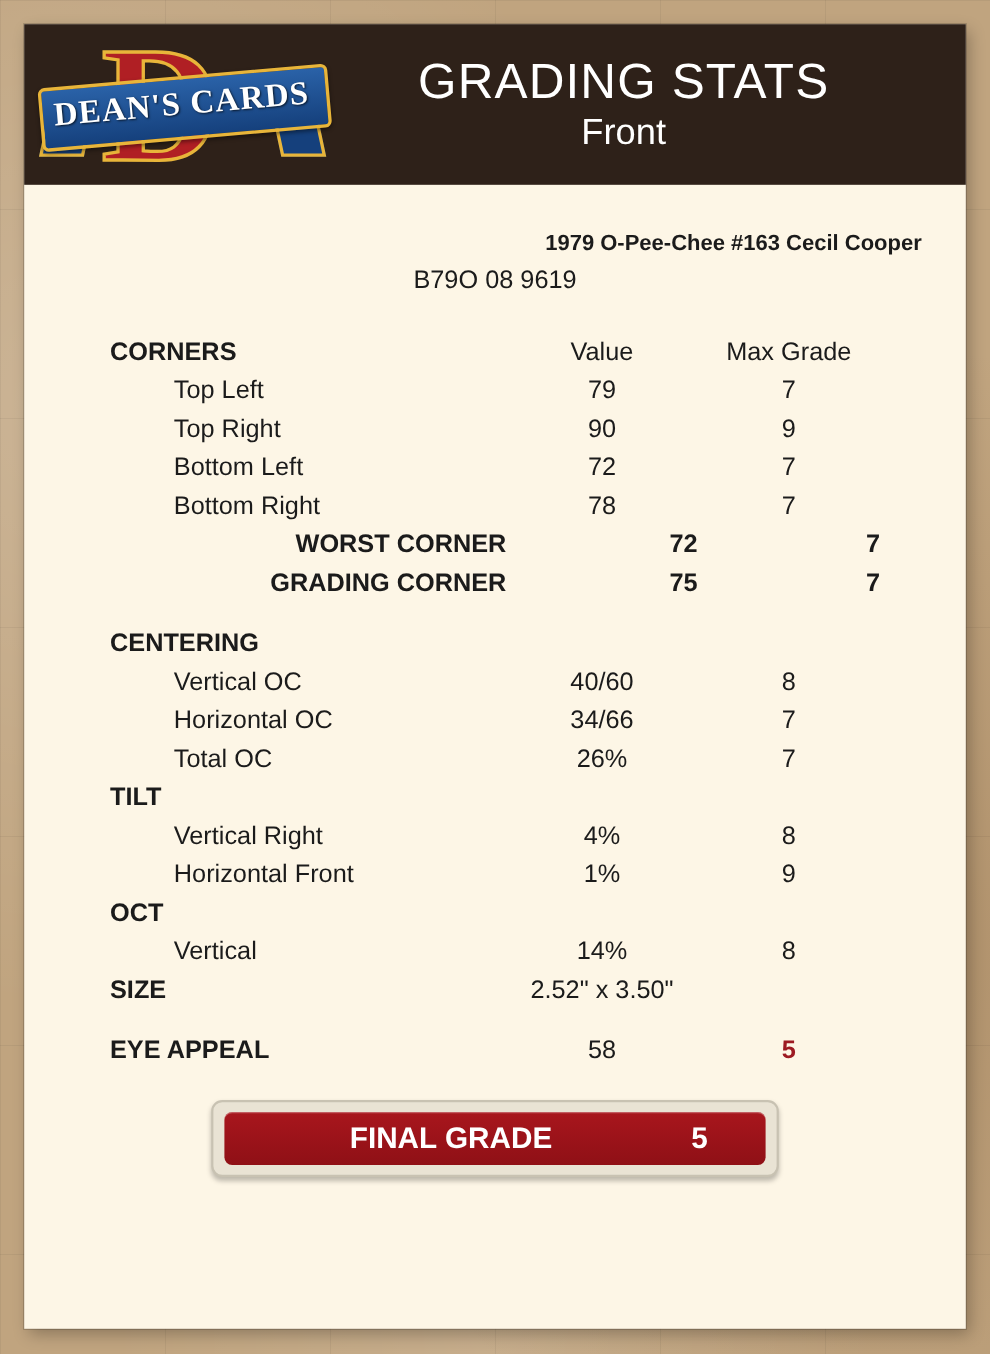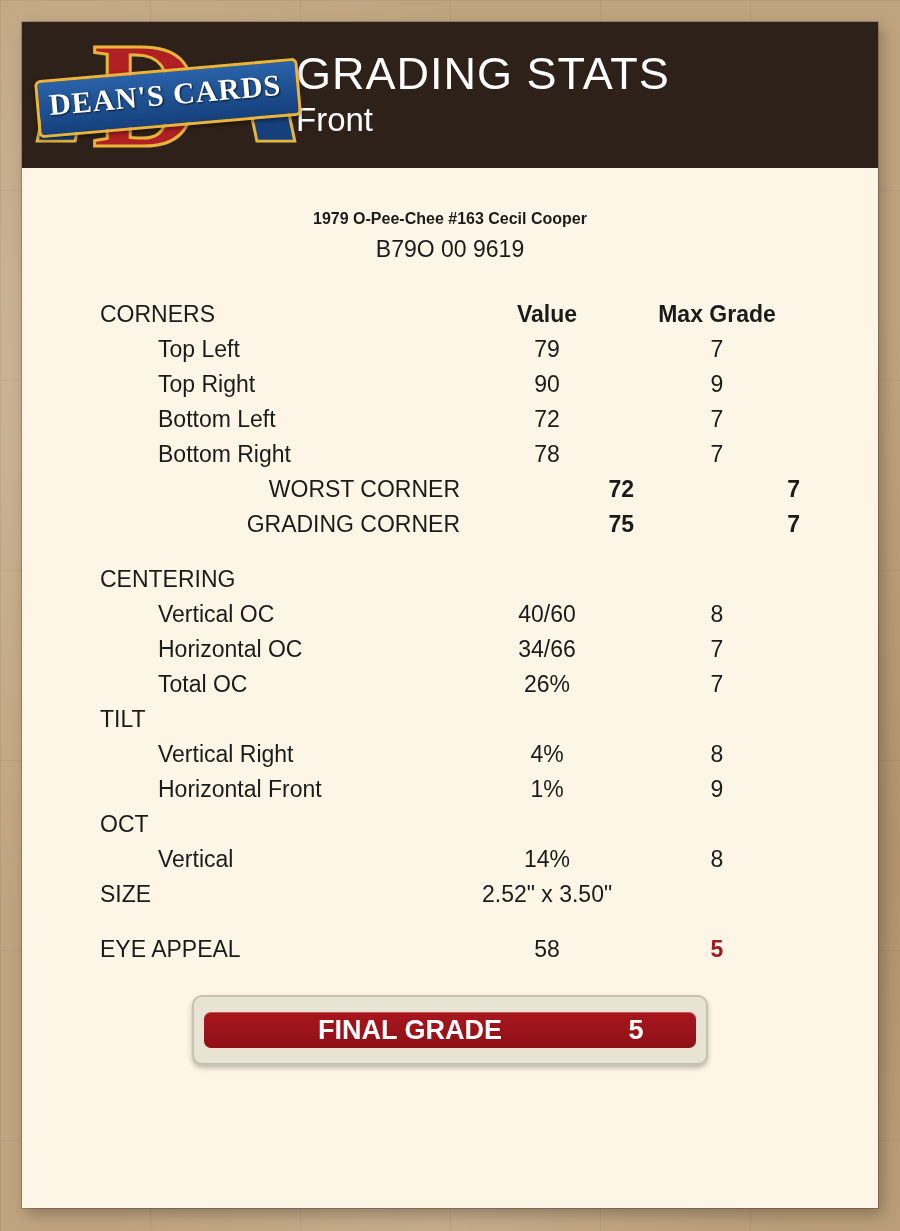--- a/index.html
+++ b/index.html
@@ -98,41 +98,42 @@
     width: 34px;
     height: 34px;
     background: #15407c;
     border: 3px solid #e8b53a;
   }
   .logo-tail-l { left: 4px; transform: rotate(12deg) skewY(-12deg); }
   .logo-tail-r { right: 4px; transform: rotate(-12deg) skewY(12deg); }
 
   #header-titles {
     flex: 1 1 auto;
+    text-align: center;
     color: #ffffff;
     padding-right: 40px;
   }
   #header-title {
     font-size: 45px;
     letter-spacing: 1px;
     line-height: 1.05;
   }
   #header-subtitle {
     font-size: 33px;
     line-height: 1.25;
     margin-top: 2px;
   }
 
   #body {
     padding: 0 40px;
     color: #1b1b1b;
   }
   #card-title {
-    text-align: center;
-    font-size: 16px;
+    text-align: right;
+    font-size: 20px;
     font-weight: bold;
     margin-top: 42px;
   }
   #card-serial {
     text-align: center;
     font-size: 23px;
     margin-top: 8px;
   }
 
   table.stats {
@@ -141,44 +142,44 @@
     width: 700px;
     font-size: 23px;
   }
   table.stats td {
     padding: 0;
     height: 35px;
     vertical-align: middle;
   }
   td.label     { width: 330px; text-align: left; padding-left: 14px; }
   td.label.sub { padding-left: 58px; }
-  td.label.head{ font-weight: normal; margin-top: 42px; }
+  td.label.head{ font-weight: bold; margin-top: 42px; }
   td.value     { width: 190px; text-align: center; }
   td.grade     { width: 180px; text-align: center; }
   tr.section-gap td { height: 20px; }
   tr.head-row td { font-weight: bold; font-size: 23px; text-align: right; }
-  .colhead { font-weight: bold; }
+  .colhead { font-weight: normal; }
   .eye-grade { color: #9d1a22; font-weight: bold; }
   td.size-value { text-align: center; padding-right: 60px; }
 
   #final-grade-wrap {
     margin: 28px auto 0 auto;
     width: 512px;
     height: 66px;
     background: #e9e3d4;
     border: 2px solid #c8c2b2;
     border-radius: 10px;
     box-shadow: 0 3px 5px rgba(0,0,0,0.25);
     display: flex;
     align-items: center;
     justify-content: center;
   }
   #final-grade {
     width: 492px;
-    height: 36px;
+    height: 48px;
     background: linear-gradient(#a8161d, #8f1016);
     border-radius: 7px;
     display: flex;
     align-items: center;
     color: #ffffff;
     font-weight: bold;
     font-size: 27px;
     box-shadow: inset 0 1px 0 rgba(255,255,255,0.3);
   }
   #final-grade-label { flex: 1 1 auto; text-align: center; padding-left: 40px; }
@@ -201,21 +202,21 @@
     </div>
     <div id="header-titles">
       <div id="header-title">GRADING STATS</div>
       <div id="header-subtitle">Front</div>
     </div>
   </div>
 
   <div id="body">
 
     <div id="card-title">1979 O-Pee-Chee #163 Cecil Cooper</div>
-    <div id="card-serial">B79O 00 9619</div>
+    <div id="card-serial">B79O 08 9619</div>
 
     <table class="stats">
       <tbody>
         <tr>
           <td class="label head">CORNERS</td>
           <td class="value colhead">Value</td>
           <td class="grade colhead">Max Grade</td>
         </tr>
 
         <tr>

